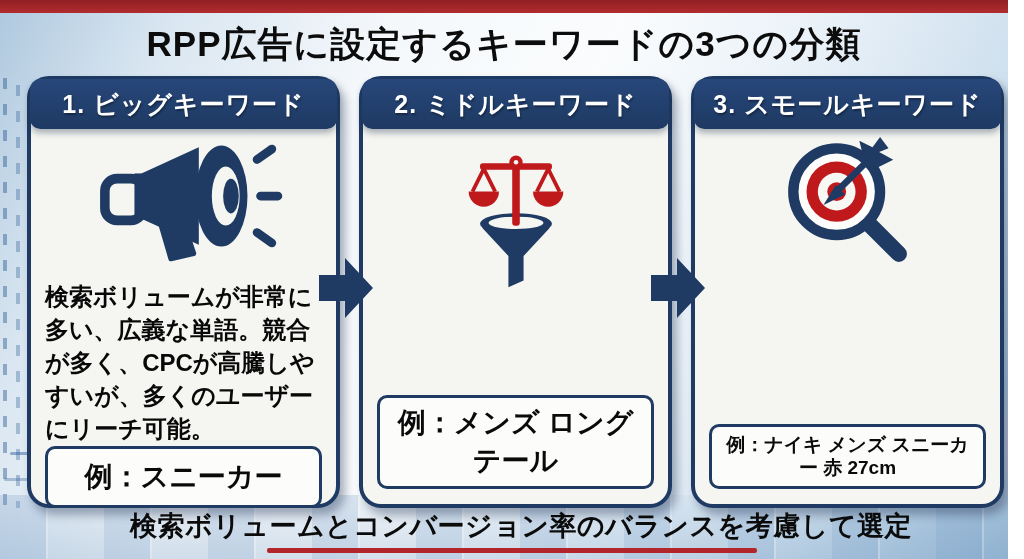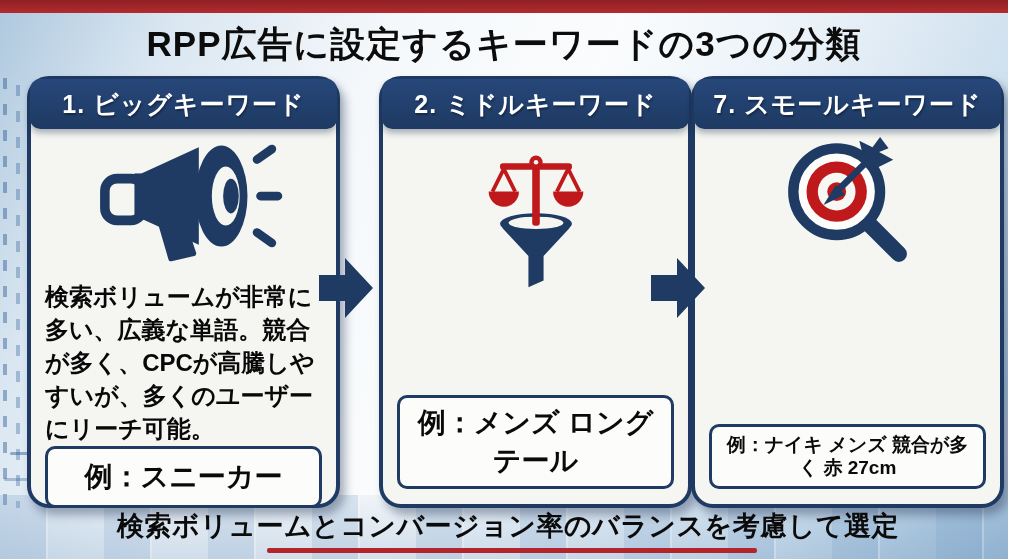--- a/index.html
+++ b/index.html
@@ -57,21 +57,21 @@
   .card {
     position:absolute; top:76px; width:313px; height:432px;
     background:#f5f6f1;
     border:4px solid #1f3a63;
     border-radius:22px;
     box-shadow: 5px 7px 10px rgba(25,45,75,.38);
     display:flex; flex-direction:column;
     box-sizing:border-box;
   }
   .card-1 { left:27px; }
-  .card-2 { left:379px;gap:16px; }
+  .card-2 { left:359px;gap:16px; }
   .card-3 { left:691px; }
 
   .card-header {
     margin:-1px; height:50px; flex:0 0 50px;
     background: linear-gradient(#27477a, #1e3a63);
     border-radius:10px;
     box-shadow: 0 4px 6px rgba(20,40,70,.35);
     display:flex; align-items:center; justify-content:center;
     color:#ffffff; font-size:25px; font-weight:800; letter-spacing:1px;
     text-shadow: 1px 2px 2px rgba(0,0,0,.35);
@@ -101,21 +101,21 @@
   }
   .card-3 .example-box { font-size:19px; line-height:1.25; }
 
   .flow-arrow {
     position:absolute; top:256px; width:56px; height:64px; z-index:5;
   }
   .arrow-1 { left:319px; }
   .arrow-2 { left:651px; }
 
   .footer-note {
-    position:absolute; top:508px; left:4px; width:100%;
+    position:absolute; top:508px; left:17px; width:100%;
     text-align:center; font-size:27px; font-weight:800; color:#0b0b0b;
     letter-spacing:0.5px;
   }
   .footer-underline {
     position:absolute; top:548px; left:267px; width:490px; height:5px;
     background:#b2252a; border-radius:2px;
   }
 </style>
 </head>
 <body>
@@ -178,34 +178,34 @@
         <g fill="#c0191c">
           <path d="M10,46 A16,16 0 0,0 42,46 Z"></path>
           <path d="M78,46 A16,16 0 0,0 110,46 Z"></path>
         </g>
       </svg>
     </div>
     <div class="example-box">例：メンズ ロングテール</div>
   </div>
 
   <div class="card card-3">
-    <div class="card-header">7. スモールキーワード</div>
+    <div class="card-header">3. スモールキーワード</div>
     <div class="icon-area">
       <svg width="132" height="132" viewBox="0 0 140 140">
         <line x1="92" y1="92" x2="124" y2="124" stroke="#1f3a63" stroke-width="17" stroke-linecap="round"></line>
         <circle cx="58" cy="58" r="46" fill="#fdfdfb" stroke="#1f3a63" stroke-width="11"></circle>
         <circle cx="58" cy="58" r="32" fill="#c0191c"></circle>
         <circle cx="58" cy="58" r="20" fill="#f7f7f4"></circle>
         <circle cx="58" cy="58" r="10" fill="#c0191c"></circle>
         <line x1="54" y1="62" x2="100" y2="16" stroke="#1f3a63" stroke-width="7"></line>
         <polygon points="44,72 57,51 67,61" fill="#1f3a63"></polygon>
         <path d="M88,28 L82,4 L96,11 L104,0 L113,12 L103,16 L118,24 L94,36 Z" fill="#1f3a63"></path>
       </svg>
     </div>
-    <div class="example-box">例：ナイキ メンズ 競合が多く 赤 27cm</div>
+    <div class="example-box">例：ナイキ メンズ スニーカー 赤 27cm</div>
   </div>
 
   <svg class="flow-arrow arrow-1" viewBox="0 0 56 64">
     <polygon points="0,19 26,19 26,2 54,32 26,62 26,45 0,45" fill="#1f3a63"></polygon>
   </svg>
   <svg class="flow-arrow arrow-2" viewBox="0 0 56 64">
     <polygon points="0,19 26,19 26,2 54,32 26,62 26,45 0,45" fill="#1f3a63"></polygon>
   </svg>
 
   <div class="footer-note">検索ボリュームとコンバージョン率のバランスを考慮して選定</div>

